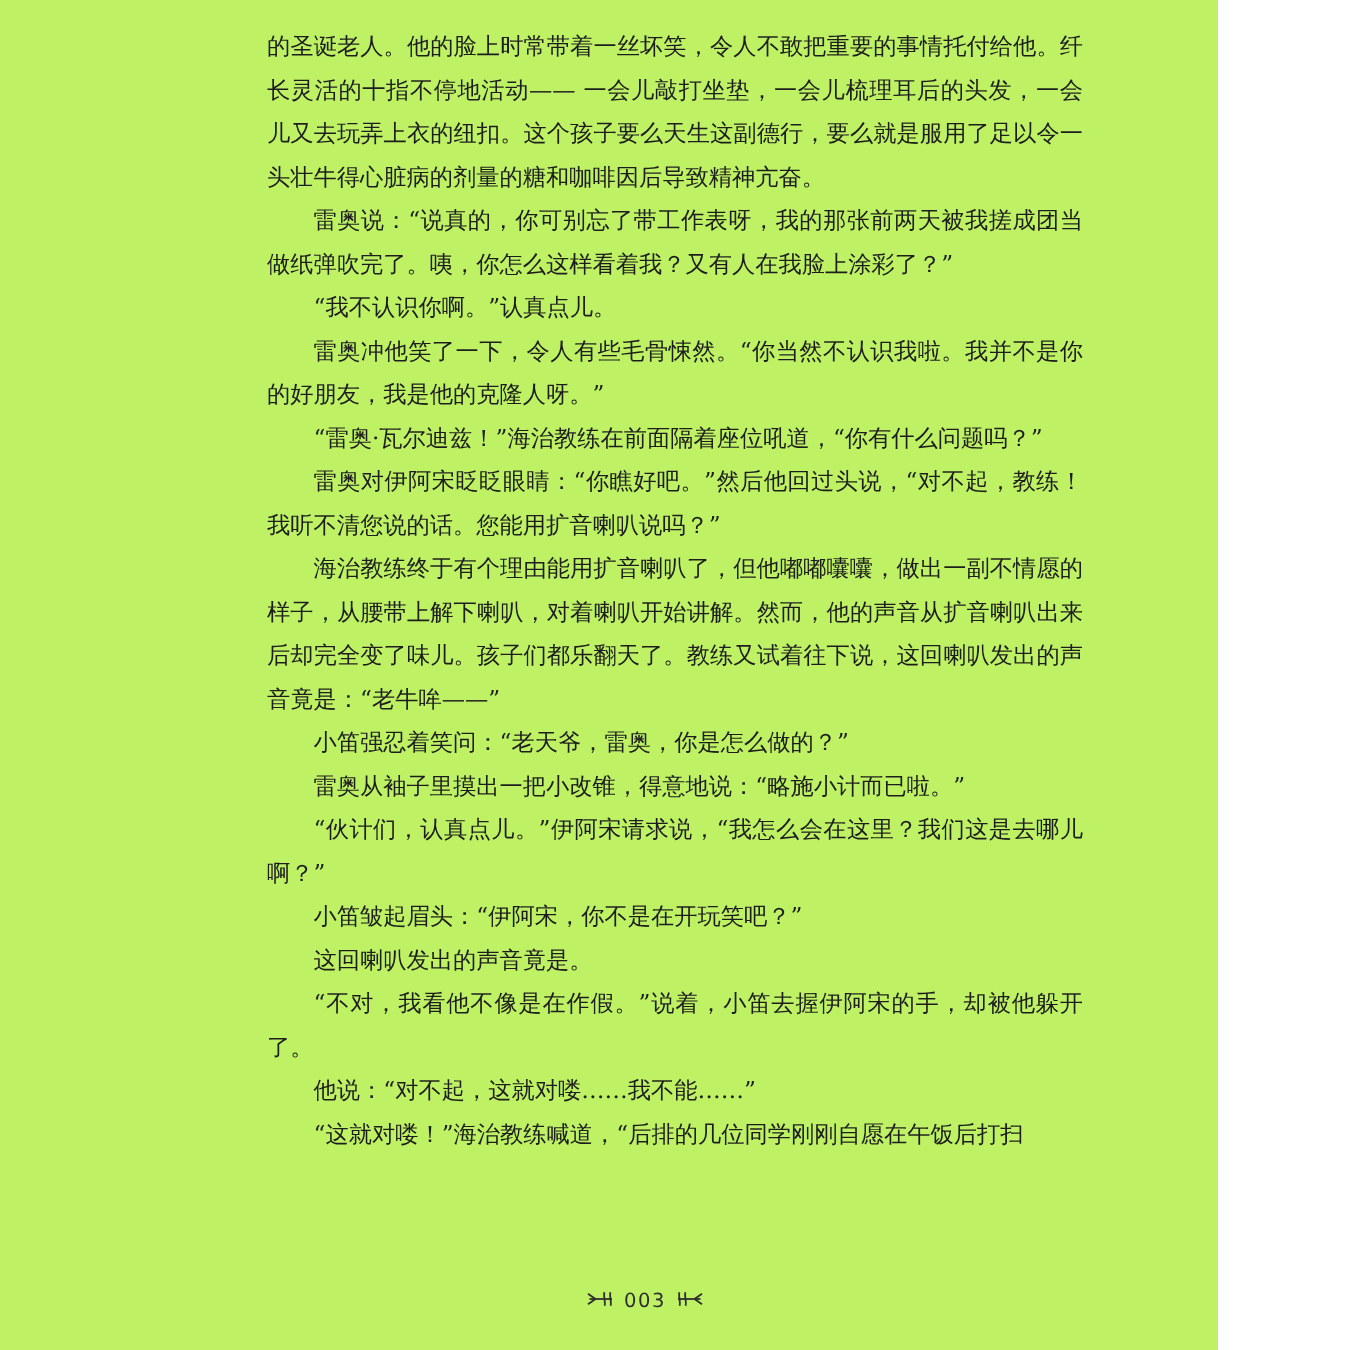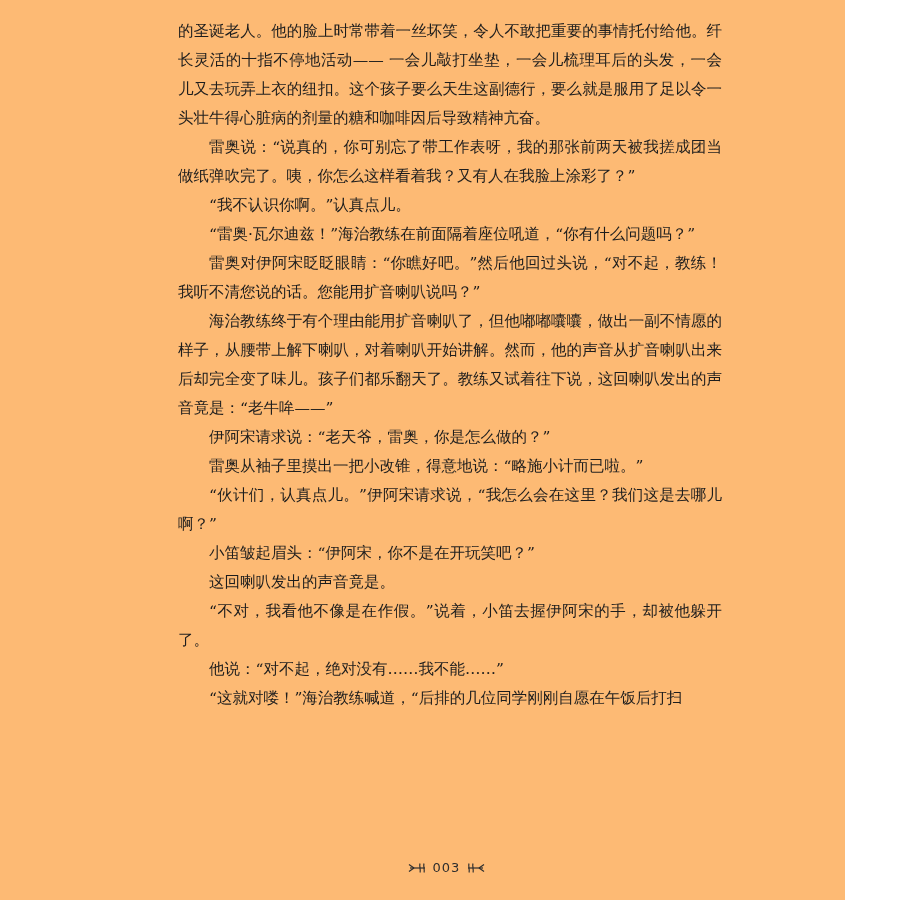--- a/index.html
+++ b/index.html
@@ -4,24 +4,23 @@
 <style>
   html, body {
     margin: 0;
     padding: 0;
     background: #ffffff;
   }
   .page {
     position: relative;
     width: 812px;
     height: 900px;
-    background: #fdba74;
+    background: #bef264;
     overflow: hidden;
     font-family: "DejaVu Serif", "Liberation Serif", serif;
-    padding-left: 33px;
   }
   .text-block {
     position: absolute;
     left: 178px;
     top: 17px;
     width: 544px;
     font-size: 15.5px;
     line-height: 29px;
     color: #1d1d1d;
     text-align: justify;
@@ -33,21 +32,21 @@
   }
   .text-block p.indent {
     text-indent: 2em;
   }
   .footer {
     position: absolute;
     left: 0;
     right: 0;
     top: 860px;
     display: flex;
-    align-items: center;
+    align-items: flex-start;
     justify-content: center;
     gap: 6px;
     color: #2e2e2e;
     margin-left: 48px;
   }
   .page-number {
     font-size: 13px;
     letter-spacing: 1px;
     color: #2e2e2e;
     font-family: "DejaVu Sans", "Liberation Sans", sans-serif;
@@ -58,30 +57,31 @@
 </style>
 </head>
 <body>
 
 <div class="page">
 
   <div class="text-block" id="text-block">
       <p class="">的圣诞老人。他的脸上时常带着一丝坏笑，令人不敢把重要的事情托付给他。纤长灵活的十指不停地活动—— 一会儿敲打坐垫，一会儿梳理耳后的头发，一会儿又去玩弄上衣的纽扣。这个孩子要么天生这副德行，要么就是服用了足以令一头壮牛得心脏病的剂量的糖和咖啡因后导致精神亢奋。</p>
       <p class="indent">雷奥说：“说真的，你可别忘了带工作表呀，我的那张前两天被我搓成团当做纸弹吹完了。咦，你怎么这样看着我？又有人在我脸上涂彩了？”</p>
       <p class="indent">“我不认识你啊。”认真点儿。</p>
+      <p class="indent">雷奥冲他笑了一下，令人有些毛骨悚然。“你当然不认识我啦。我并不是你的好朋友，我是他的克隆人呀。”</p>
       <p class="indent">“雷奥·瓦尔迪兹！”海治教练在前面隔着座位吼道，“你有什么问题吗？”</p>
       <p class="indent">雷奥对伊阿宋眨眨眼睛：“你瞧好吧。”然后他回过头说，“对不起，教练！我听不清您说的话。您能用扩音喇叭说吗？”</p>
       <p class="indent">海治教练终于有个理由能用扩音喇叭了，但他嘟嘟囔囔，做出一副不情愿的样子，从腰带上解下喇叭，对着喇叭开始讲解。然而，他的声音从扩音喇叭出来后却完全变了味儿。孩子们都乐翻天了。教练又试着往下说，这回喇叭发出的声音竟是：“老牛哞——”</p>
-      <p class="indent">伊阿宋请求说：“老天爷，雷奥，你是怎么做的？”</p>
+      <p class="indent">小笛强忍着笑问：“老天爷，雷奥，你是怎么做的？”</p>
       <p class="indent">雷奥从袖子里摸出一把小改锥，得意地说：“略施小计而已啦。”</p>
       <p class="indent">“伙计们，认真点儿。”伊阿宋请求说，“我怎么会在这里？我们这是去哪儿啊？”</p>
       <p class="indent">小笛皱起眉头：“伊阿宋，你不是在开玩笑吧？”</p>
       <p class="indent">这回喇叭发出的声音竟是。</p>
       <p class="indent">“不对，我看他不像是在作假。”说着，小笛去握伊阿宋的手，却被他躲开了。</p>
-      <p class="indent">他说：“对不起，绝对没有……我不能……”</p>
+      <p class="indent">他说：“对不起，这就对喽……我不能……”</p>
       <p class="indent">“这就对喽！”海治教练喊道，“后排的几位同学刚刚自愿在午饭后打扫</p>
     </div>
 
   <div class="footer">
     <span class="ornament">
       <svg width="20" height="12" viewBox="0 0 20 12">
         <g stroke="#2e2e2e" stroke-width="1.2" fill="none">
           <path d="M18 6 L3 6"></path>
           <path d="M7 6 L2 2.5"></path>
           <path d="M7 6 L2 9.5"></path>

